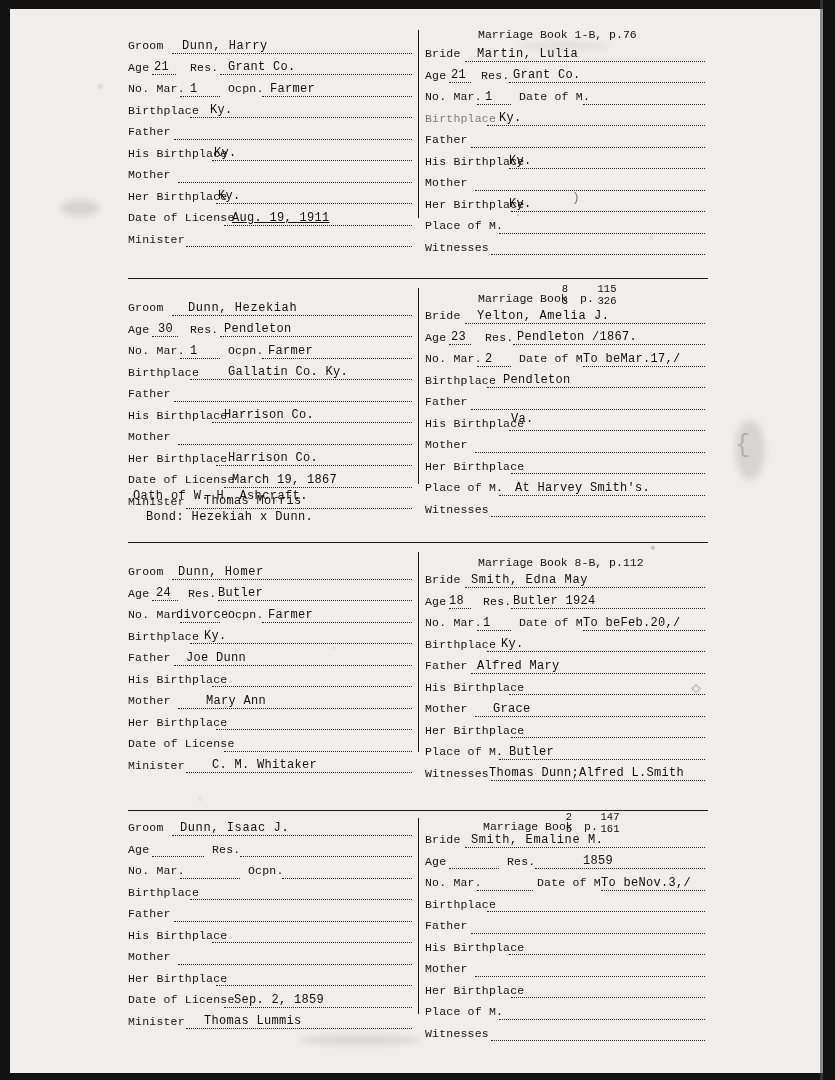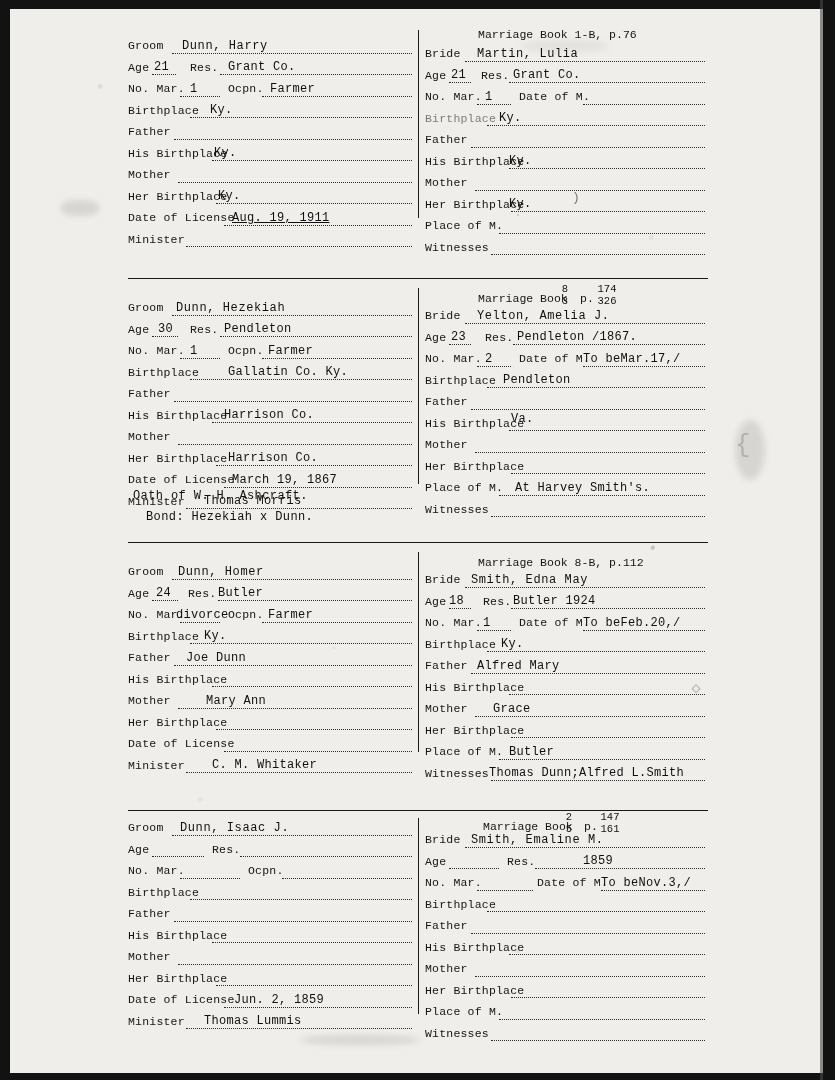--- a/index.html
+++ b/index.html
@@ -182,28 +182,28 @@
   <div class="scratch faint" style="left:514px;top:208px;">·</div>
 
   <div class="rule" style="top:278px;"></div>
 
   <div class="vline" style="left:418px;top:288px;height:196px;"></div>
 
   <div class="bookhdr" style="left:478px;top:292px;">Marriage Book</div>
   <div class="frac" style="left:556px;top:284px;width:18px;">8</div>
   <div class="frac" style="left:556px;top:296px;width:18px;">3</div>
   <div class="bookhdr" style="left:580px;top:292px;">p.</div>
-  <div class="frac" style="left:592px;top:284px;width:30px;">174</div>
+  <div class="frac" style="left:592px;top:284px;width:30px;">115</div>
   <div class="frac" style="left:592px;top:296px;width:30px;">326</div>
 
   <div class="card" style="top:298px;height:186px;">
     <div class="row">
       <span class="lbl">Groom</span>
       <span class="dots" style="left:44px;width:240px;"></span>
-      <span class="val tw" style="left:48px;">Dunn, Hezekiah</span>
+      <span class="val tw" style="left:60px;">Dunn, Hezekiah</span>
     </div>
     <div class="row">
       <span class="lbl">Age</span>
       <span class="dots" style="left:24px;width:26px;"></span>
       <span class="val" style="left:30px;">30</span>
       <span class="lbl" style="left:62px;">Res.</span>
       <span class="dots" style="left:92px;width:192px;"></span>
       <span class="val" style="left:96px;">Pendleton</span>
     </div>
     <div class="row">
@@ -491,21 +491,21 @@
       <span class="val" style="left:62px;"></span>
     </div>
     <div class="row">
       <span class="lbl">Her Birthplace</span>
       <span class="dots" style="left:88px;width:196px;"></span>
       <span class="val" style="left:94px;"></span>
     </div>
     <div class="row">
       <span class="lbl">Date of License</span>
       <span class="dots" style="left:96px;width:188px;"></span>
-      <span class="val" style="left:106px;">Jun. 2, 1859</span>
+      <span class="val" style="left:106px;">Sep. 2, 1859</span>
     </div>
     <div class="row">
       <span class="lbl">Minister</span>
       <span class="dots" style="left:58px;width:226px;"></span>
       <span class="val" style="left:76px;">Thomas Lummis</span>
     </div>
   </div>
 
   <div class="card" style="left:425px;top:830px;width:283px;">
     <div class="row">

